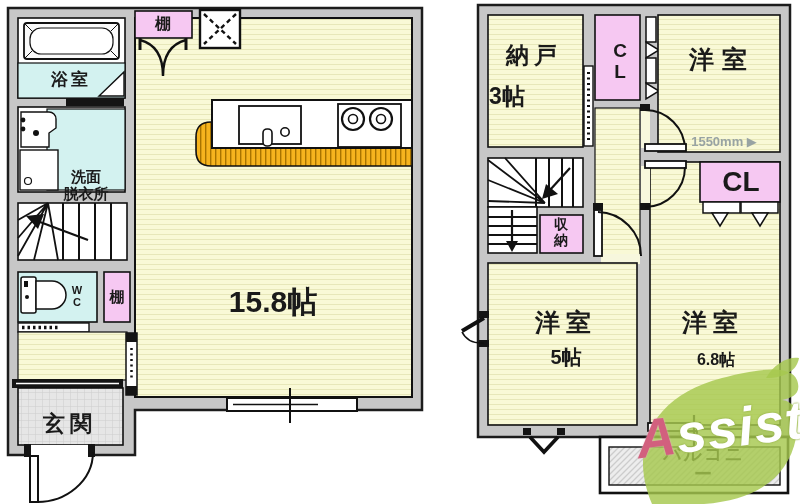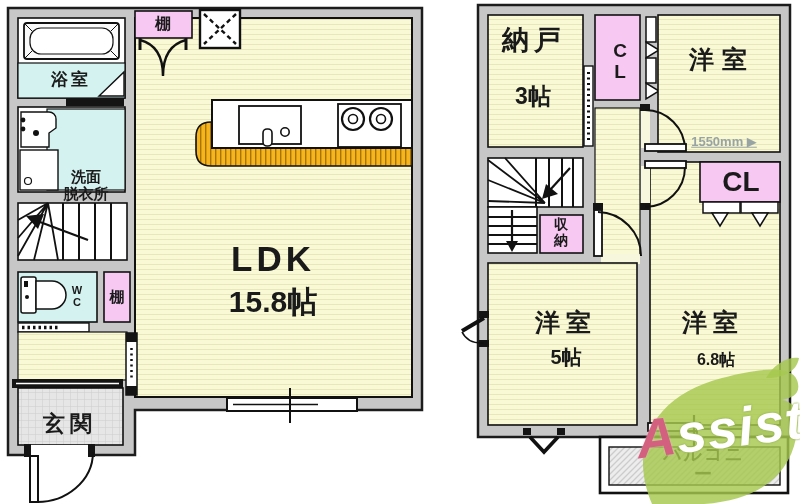--- a/index.html
+++ b/index.html
@@ -228,30 +228,29 @@
   </g>
 </svg>
 
 <div class="lbl" style="left:71px;top:80px;font-size:17px;letter-spacing:3px;">浴室</div>
 <div class="lbl" style="left:86px;top:150px;font-size:15px;margin-top:36px;">洗面
 脱衣所</div>
 <div class="lbl" style="left:77px;top:296px;font-size:11px;">W
 C</div>
 <div class="lbl" style="left:117px;top:297px;font-size:15px;">棚</div>
 <div class="lbl" style="left:163px;top:24px;font-size:16px;">棚</div>
-<div class="lbl" style="left:273px;top:259px;font-size:35px;letter-spacing:4px;">LDK</div>
 <div class="lbl" style="left:273px;top:302px;font-size:30px;">15.8帖</div>
 <div class="lbl" style="left:70px;top:424px;font-size:22px;letter-spacing:5px;">玄関</div>
 
-<div class="lbl" style="left:534px;top:40px;font-size:27px;letter-spacing:5px;">納戸</div>
-<div class="lbl" style="left:533px;top:97px;font-size:23px;">3帖</div>
+<div class="lbl" style="left:534px;top:56px;font-size:23px;letter-spacing:5px;">納戸</div>
+<div class="lbl" style="left:507px;top:97px;font-size:23px;">3帖</div>
 <div class="lbl" style="left:620px;top:61px;font-size:19px;">C
 L</div>
 <div class="lbl" style="left:722px;top:59px;font-size:25px;letter-spacing:8px;">洋室</div>
-<div class="lbl dim" style="left:724px;top:142px;font-size:13px;text-decoration:underline;">1550mm ▶</div>
+<div class="lbl dim" style="left:724px;top:142px;font-size:13px;">1550mm ▶</div>
 <div class="lbl" style="left:741px;top:182px;font-size:28px;">CL</div>
 <div class="lbl" style="left:561px;top:233px;font-size:14px;">収
 納</div>
 <div class="lbl" style="left:566px;top:322px;font-size:25px;letter-spacing:6px;">洋室</div>
 <div class="lbl" style="left:566px;top:357px;font-size:20px;">5帖</div>
 <div class="lbl" style="left:713px;top:322px;font-size:25px;letter-spacing:6px;">洋室</div>
 <div class="lbl" style="left:716px;top:360px;font-size:16px;">6.8帖</div>
 <div class="lbl" style="left:704px;top:464px;font-size:18px;letter-spacing:2px;">バルコニー</div>
 
 <svg id="logo" viewBox="0 0 800 504">

